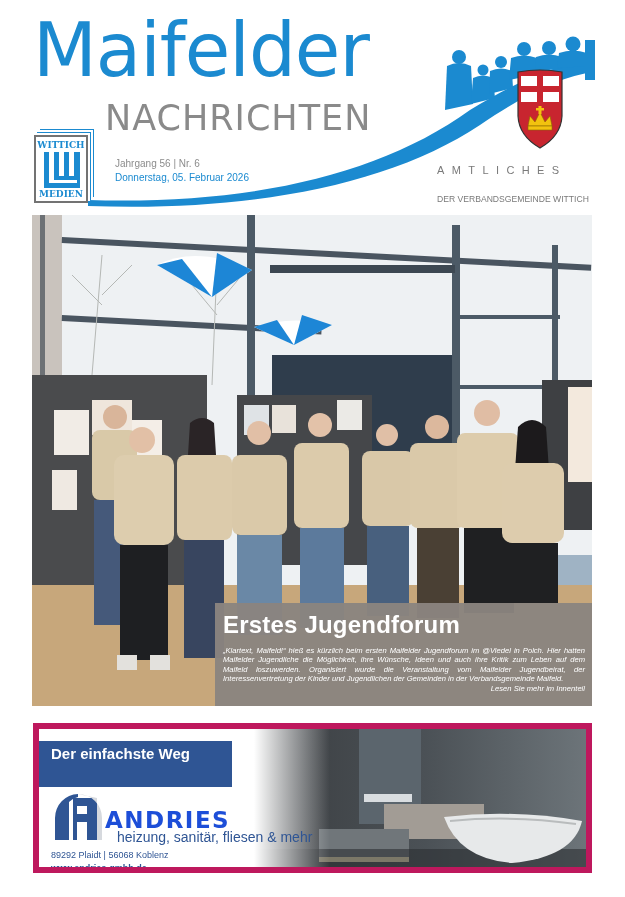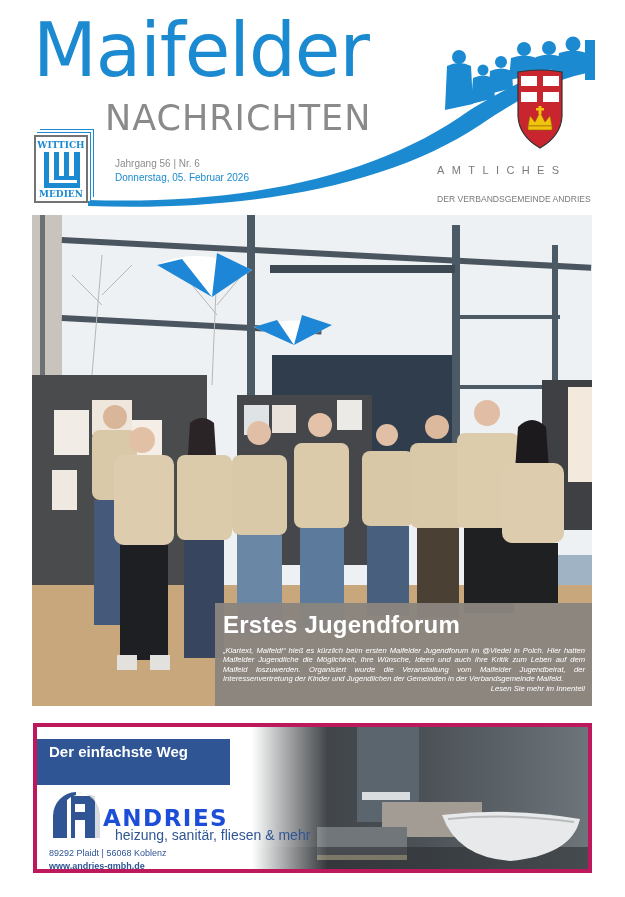--- a/index.html
+++ b/index.html
@@ -68,21 +68,21 @@
   }
   .caption-text {
     margin-top:8px; font-size:7.6px; line-height:9.4px; color:#fff; font-style:italic;
     text-align:justify;
   }
   .caption-more { float:right; }
 
   
   .ad {
     position:absolute; left:33px; top:723px; width:559px; height:150px;
-    border:4px solid #be185d; background:#fff; overflow:hidden;
+    border:6px solid #be185d; background:#fff; overflow:hidden;
   }
   .ad-photo { position:absolute; left:215px; top:0; width:344px; height:150px; }
   .ad-headline {
     position:absolute; left:0; top:12px; width:193px; height:46px;
     background:#2f5594; color:#fff; font-size:15px; line-height:20px; padding:3px 0 0 12px;
     font-weight:bold;
   }
   .ad-logo { position:absolute; left:14px; top:63px; }
   .ad-brand {
     position:absolute; left:66px; top:78px; font-size:23px; font-weight:bold; color:#1d4ed8;
@@ -148,21 +148,21 @@
     <rect x="28" y="8" width="16" height="10" fill="#fff"></rect>
     <rect x="6" y="24" width="16" height="10" fill="#fff"></rect>
     <rect x="28" y="24" width="16" height="10" fill="#fff"></rect>
     <path d="M13 58 L15 48 L20 54 L25 44 L30 54 L35 48 L37 58 Z" fill="#f2c20f" stroke="#8a6a00" stroke-width="0.6"></path>
     <rect x="13" y="58" width="24" height="4" fill="#f2c20f" stroke="#8a6a00" stroke-width="0.6"></rect>
     <rect x="23.5" y="38" width="3" height="8" fill="#f2c20f"></rect>
     <rect x="21" y="40" width="8" height="2.5" fill="#f2c20f"></rect>
   </svg>
 
   <div class="amtl">AMTLICHES</div>
-  <div class="verband">DER VERBANDSGEMEINDE ANDRIES</div>
+  <div class="verband">DER VERBANDSGEMEINDE WITTICH</div>
 </header>
 
 <section class="photo">
   <svg width="560" height="491" viewBox="0 0 560 491">
 
     <rect x="0" y="0" width="560" height="491" fill="#eef1f3"></rect>
     <rect x="0" y="0" width="30" height="491" fill="#c9c3bd"></rect>
     <rect x="8" y="0" width="5" height="491" fill="#6d7175"></rect>
     <rect x="30" y="22" width="530" height="6" fill="#4a5560" transform="rotate(3 30 22)"></rect>
     <rect x="30" y="100" width="260" height="6" fill="#4a5560" transform="rotate(3 30 100)"></rect>

